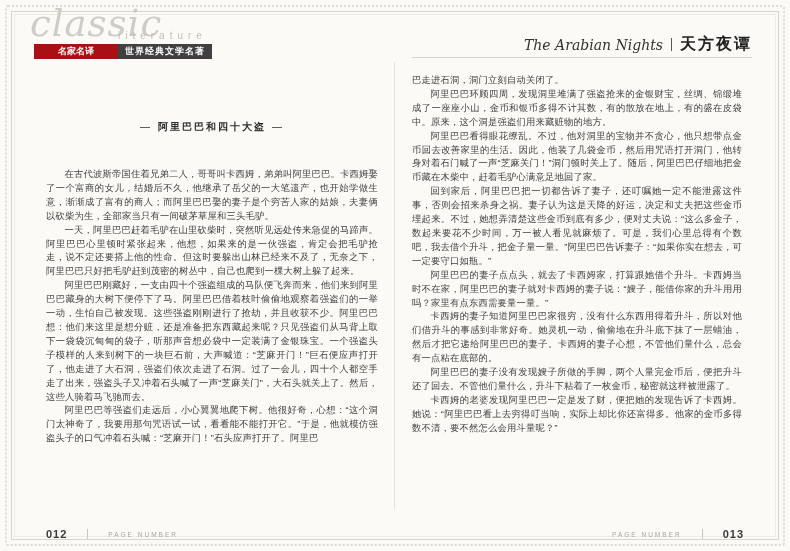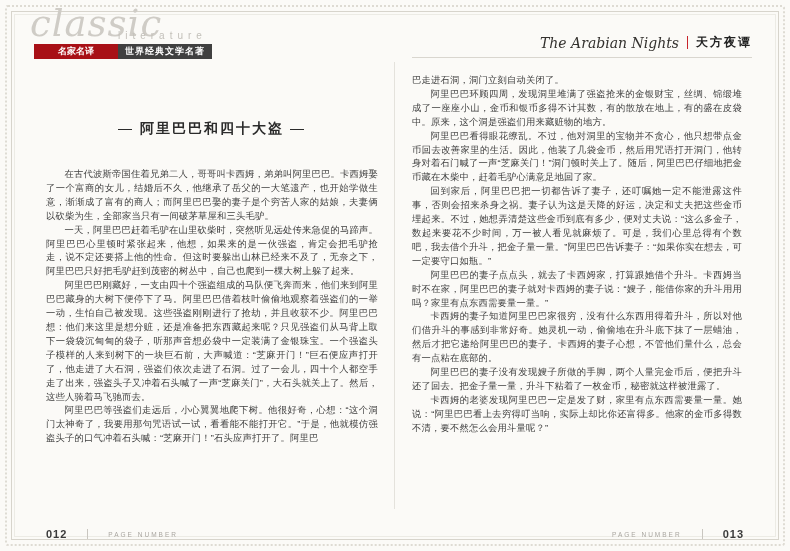--- a/index.html
+++ b/index.html
@@ -15,31 +15,31 @@
   .script-sub{position:absolute;left:118px;top:30px;font-size:10px;color:#c3c0ba;
               letter-spacing:5px;text-transform:lowercase;}
   .badge{position:absolute;left:34px;top:44px;display:flex;height:15px;line-height:15px;
          font-size:9px;font-weight:bold;}
   .badge-1{background:#a81016;color:#fff;padding:0 24px;}
   .badge-2{background:#404040;color:#fff;padding:0 7px;letter-spacing:1px;}
   
   .hd-right{position:absolute;right:38px;top:34px;display:flex;align-items:center;gap:8px;}
   .en-script{font-family:"DejaVu Serif",serif;font-style:italic;font-size:14px;color:#33312e;}
   .vbar{width:1px;height:13px;background:#c8242b;}
-  .cn-title{font-size:12px;font-weight:bold;color:#222;letter-spacing:2px;}
+  .cn-title{font-size:16px;font-weight:bold;color:#222;letter-spacing:2px;}
   .hd-rule{position:absolute;top:57px;left:412px;right:38px;height:1px;background:#d9d6cf;}
   
   .fold{position:absolute;left:394px;top:62px;bottom:42px;width:1px;
         background:linear-gradient(to bottom,#f1efe b0,#e0ded8 50%,#f1efeb);background:#e4e2dc;}
   
   .page{position:absolute;top:0;height:551px;margin-top:14px;}
   .page-left{left:46px;width:332px;}
   .page-right{left:412px;width:330px;}
   .chapter-title{position:absolute;left:0;right:0;top:106px;margin:0;text-align:center;
-                 font-size:14px;font-weight:bold;color:#2b2b2b;letter-spacing:2px;}
+                 font-size:10px;font-weight:bold;color:#2b2b2b;letter-spacing:2px;}
   .chapter-title .dash{color:#2b2b2b;font-weight:normal;margin:0 6px;}
   .body-left{position:absolute;left:0;right:0;top:154px;}
   .body-right{position:absolute;left:0;right:0;top:60px;}
   .para{margin:0;text-indent:2em;font-size:9.3px;line-height:13.9px;text-align:justify;
         color:#404040;letter-spacing:0.2px;}
   .para.no-indent{text-indent:0;}
   
   .pf{position:absolute;bottom:11px;display:flex;align-items:center;gap:20px;}
   .pf-left{left:46px;}
   .pf-right{right:46px;justify-content:flex-end;}
@@ -84,22 +84,22 @@
   </section>
 
   <section class="page page-right">
     <div class="body-right">
         <p class="para no-indent">巴走进石洞，洞门立刻自动关闭了。</p>
         <p class="para">阿里巴巴环顾四周，发现洞里堆满了强盗抢来的金银财宝，丝绸、锦缎堆成了一座座小山，金币和银币多得不计其数，有的散放在地上，有的盛在皮袋中。原来，这个洞是强盗们用来藏赃物的地方。</p>
         <p class="para">阿里巴巴看得眼花缭乱。不过，他对洞里的宝物并不贪心，他只想带点金币回去改善家里的生活。因此，他装了几袋金币，然后用咒语打开洞门，他转身对着石门喊了一声“芝麻关门！”洞门顿时关上了。随后，阿里巴巴仔细地把金币藏在木柴中，赶着毛驴心满意足地回了家。</p>
         <p class="para">回到家后，阿里巴巴把一切都告诉了妻子，还叮嘱她一定不能泄露这件事，否则会招来杀身之祸。妻子认为这是天降的好运，决定和丈夫把这些金币埋起来。不过，她想弄清楚这些金币到底有多少，便对丈夫说：“这么多金子，数起来要花不少时间，万一被人看见就麻烦了。可是，我们心里总得有个数吧，我去借个升斗，把金子量一量。”阿里巴巴告诉妻子：“如果你实在想去，可一定要守口如瓶。”</p>
         <p class="para">阿里巴巴的妻子点点头，就去了卡西姆家，打算跟她借个升斗。卡西姆当时不在家，阿里巴巴的妻子就对卡西姆的妻子说：“嫂子，能借你家的升斗用用吗？家里有点东西需要量一量。”</p>
         <p class="para">卡西姆的妻子知道阿里巴巴家很穷，没有什么东西用得着升斗，所以对他们借升斗的事感到非常好奇。她灵机一动，偷偷地在升斗底下抹了一层蜡油，然后才把它递给阿里巴巴的妻子。卡西姆的妻子心想，不管他们量什么，总会有一点粘在底部的。</p>
-        <p class="para">阿里巴巴的妻子没有发现嫂子所做的手脚，两个人量完金币后，便把升斗还了回去。把金子量一量，升斗下粘着了一枚金币，秘密就这样被泄露了。</p>
-        <p class="para">卡西姆的老婆发现阿里巴巴一定是发了财，家里有点东西需要量一量。她说：“阿里巴巴看上去穷得叮当响，实际上却比你还富得多。他家的金币多得数不清，要不然怎么会用斗量呢？”</p>
+        <p class="para">阿里巴巴的妻子没有发现嫂子所做的手脚，两个人量完金币后，便把升斗还了回去。不管他们量什么，升斗下粘着了一枚金币，秘密就这样被泄露了。</p>
+        <p class="para">卡西姆的老婆发现阿里巴巴一定是发了财，便把她的发现告诉了卡西姆。她说：“阿里巴巴看上去穷得叮当响，实际上却比你还富得多。他家的金币多得数不清，要不然怎么会用斗量呢？”</p>
       </div>
   </section>
 
   <div class="pf pf-left">
     <span class="pf-num">012</span>
     <span class="pf-sep"></span>
     <span class="pf-label">PAGE NUMBER</span>
   </div>
 
   <div class="pf pf-right">

